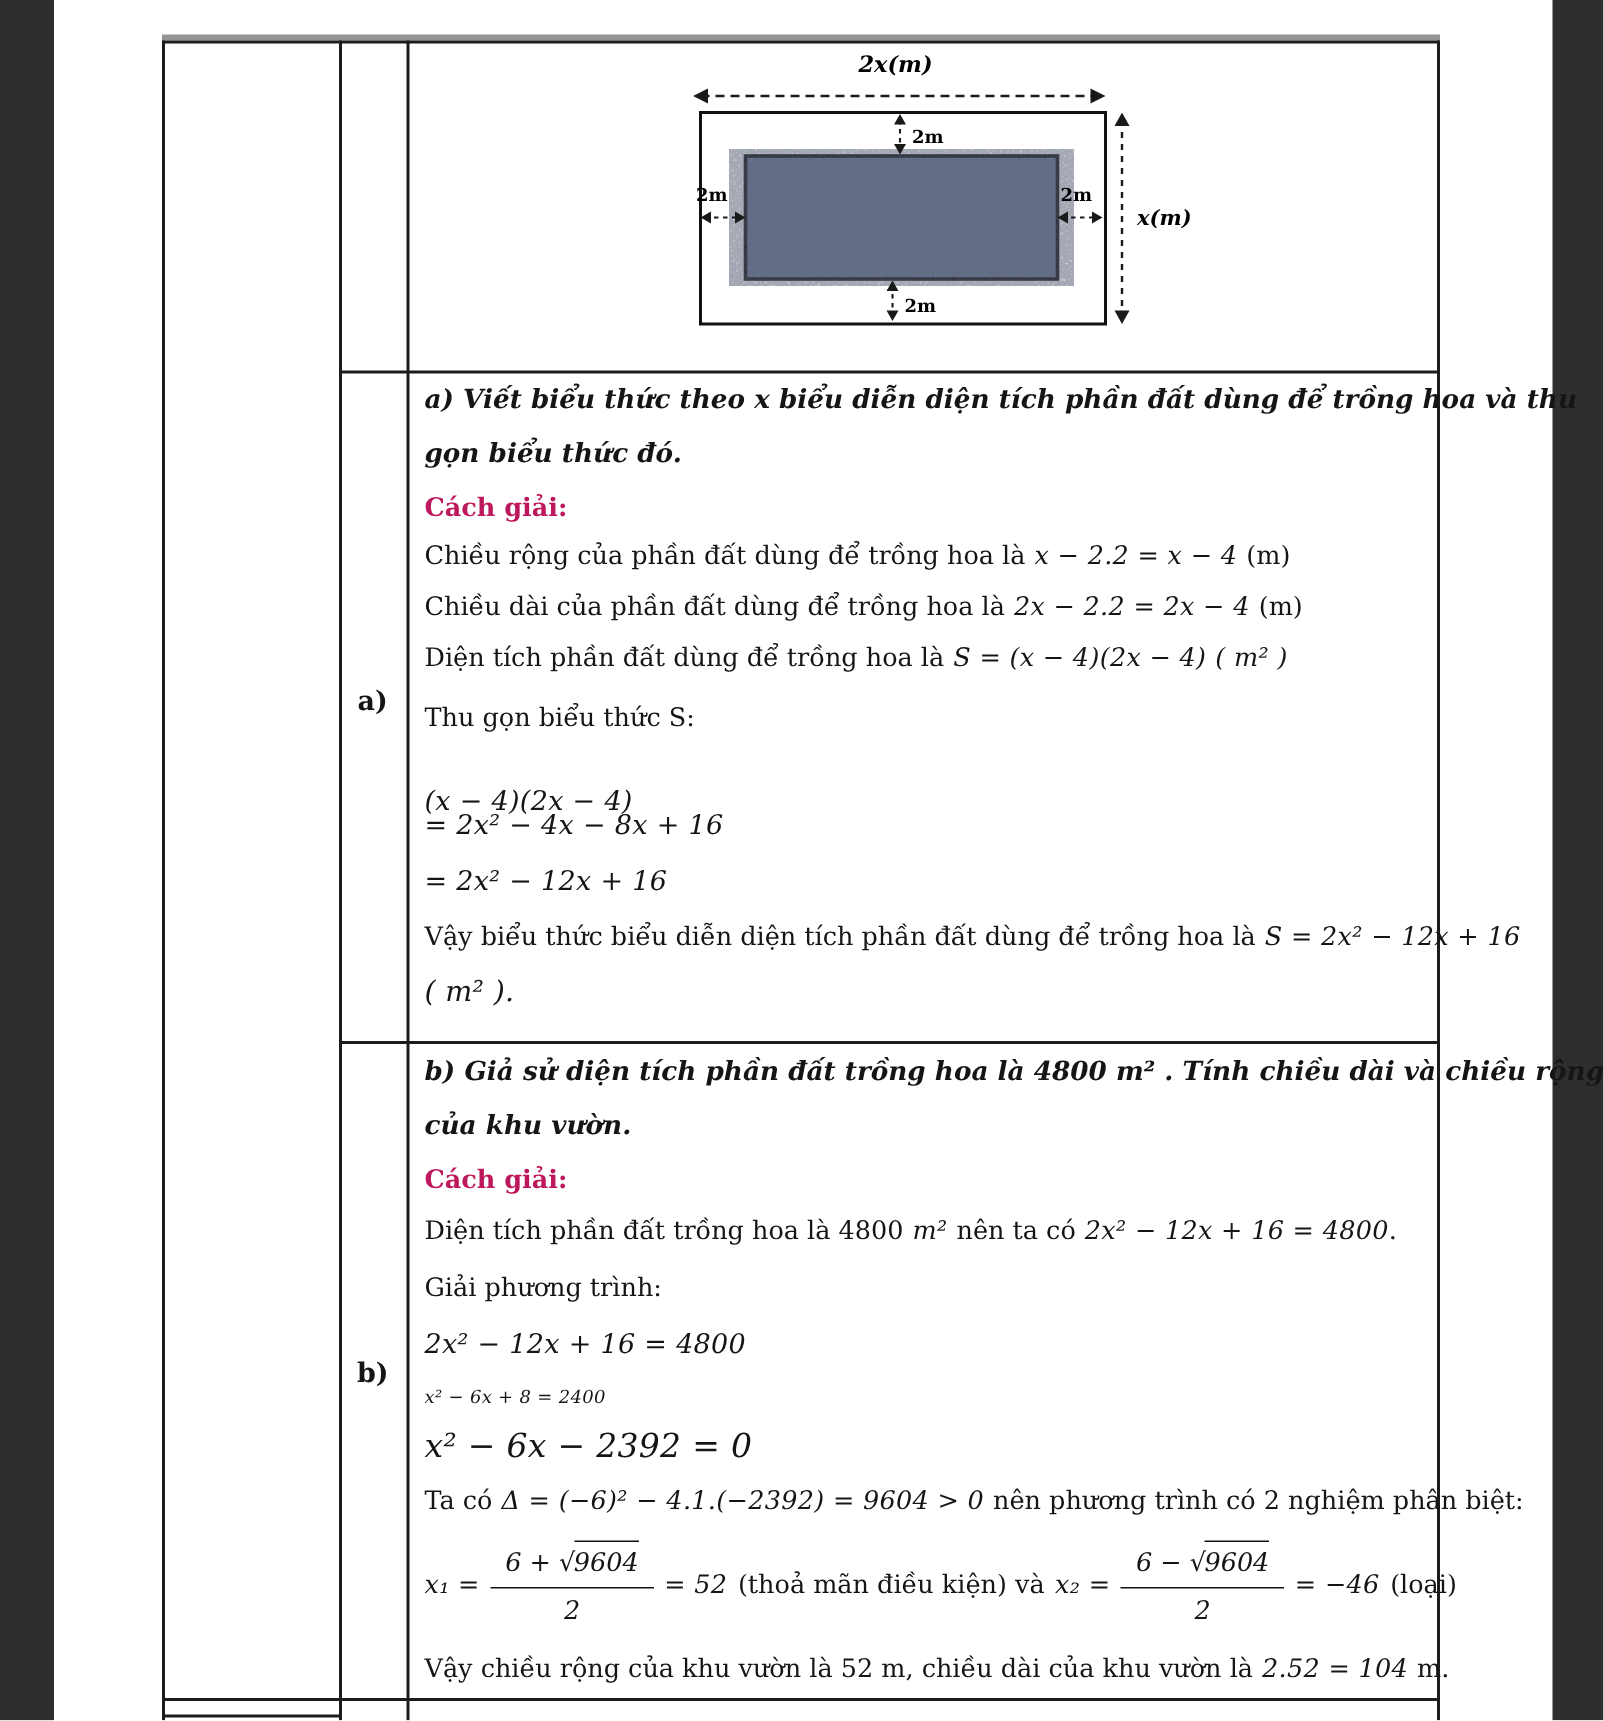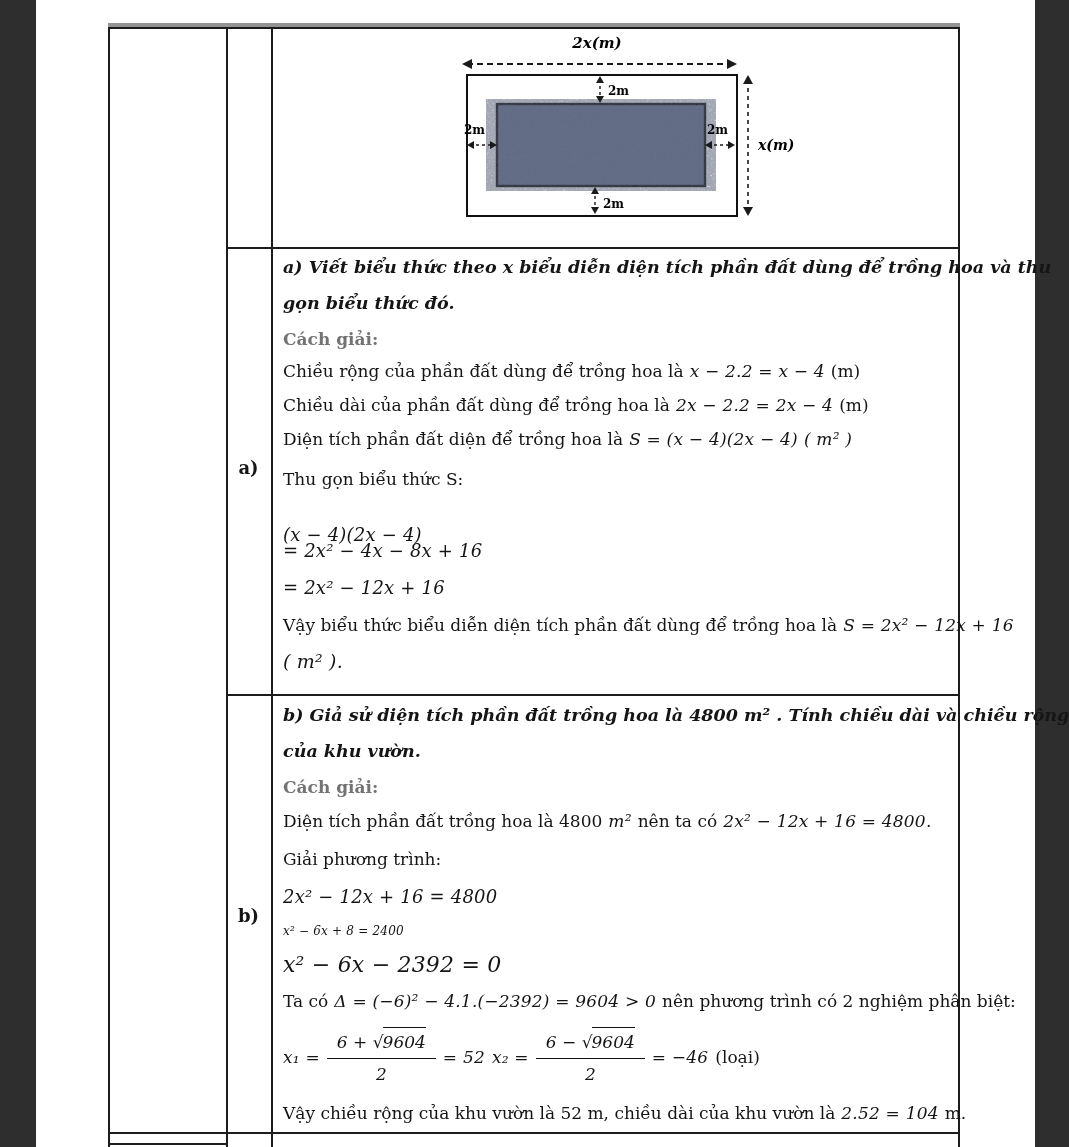--- a/index.html
+++ b/index.html
@@ -6,21 +6,21 @@
   #page{position:relative;width:1069px;height:1147px;background:#ffffff;overflow:hidden;
         font-family:"DejaVu Serif","Liberation Serif",serif;color:#151515;padding-left:17px;}
   .shade{position:absolute;top:0;height:1147px;background:#2e2e2e;}
   .hline,.vline{position:absolute;background:#1c1c1c;}
   .hline{height:2px;}
   .vline{width:2px;}
   .topshadow{position:absolute;background:#949494;height:4px;}
   .line{position:absolute;left:283px;white-space:nowrap;font-size:17px;line-height:26px;}
   .math{font-style:italic;letter-spacing:0.2px;}
   .bolditalic{font-weight:bold;font-style:italic;font-size:17.5px;}
-  .red{color:#737373;font-weight:bold;}
+  .red{color:#be185d;font-weight:bold;}
   .rowlabel{position:absolute;left:226px;width:45px;text-align:center;font-weight:bold;font-size:18px;}
   .gap{display:inline-block;width:6px;}
   .mline{display:flex;align-items:center;gap:7px;}
   .frac{display:inline-flex;flex-direction:column;align-items:center;font-style:italic;}
   .frac .num{display:block;border-bottom:1.6px solid #111;padding:0 10px 3px;}
   .frac .den{display:block;padding-top:2px;}
   .sqrt{white-space:nowrap;}
   .radicand{display:inline-block;border-top:1.5px solid #111;padding-top:1px;margin-left:-1px;}
   svg text{font-family:"DejaVu Serif","Liberation Serif",serif;}
 </style>
@@ -94,21 +94,21 @@
   <div class="line bolditalic" style="top:290px;">gọn biểu thức đó.</div>
   <div class="line red" style="top:326px;">Cách giải:</div>
 
   <div class="line" style="top:358px;">
     <span>Chiều rộng của phần đất dùng để trồng hoa là</span><span class="gap"></span><span class="math">x − 2.2 = x − 4</span><span class="gap"></span><span>(m)</span>
   </div>
   <div class="line" style="top:392px;">
     <span>Chiều dài của phần đất dùng để trồng hoa là</span><span class="gap"></span><span class="math">2x − 2.2 = 2x − 4</span><span class="gap"></span><span>(m)</span>
   </div>
   <div class="line" style="top:426px;">
-    <span>Diện tích phần đất diện để trồng hoa là</span><span class="gap"></span><span class="math">S = (x − 4)(2x − 4)</span><span class="gap"></span><span class="math">( m² )</span>
+    <span>Diện tích phần đất dùng để trồng hoa là</span><span class="gap"></span><span class="math">S = (x − 4)(2x − 4)</span><span class="gap"></span><span class="math">( m² )</span>
   </div>
   <div class="line" style="top:466px;">Thu gọn biểu thức S:</div>
 
   <div class="line math" style="top:522px;font-size:18px;text-align:center;">(x − 4)(2x − 4)</div>
   <div class="line math" style="top:538px;font-size:18px;">= 2x² − 4x − 8x + 16</div>
   <div class="line math" style="top:575px;font-size:18px;">= 2x² − 12x + 16</div>
 
   <div class="line" style="top:612px;">
     <span>Vậy biểu thức biểu diễn diện tích phần đất dùng để trồng hoa là</span><span class="gap"></span><span class="math">S = 2x² − 12x + 16</span>
   </div>
@@ -131,20 +131,21 @@
     <span>Ta có</span><span class="gap"></span><span class="math">Δ = (−6)² − 4.1.(−2392) = 9604 &gt; 0</span><span class="gap"></span><span>nên phương trình có 2 nghiệm phân biệt:</span>
   </div>
 
   <div class="line mline" style="top:1028px;height:58px;">
     <span class="math">x₁ =</span>
     <span class="frac">
       <span class="num"><span>6 +</span>&nbsp;<span class="sqrt"><span>√</span><span class="radicand">9604</span></span></span>
       <span class="den">2</span>
     </span>
     <span class="math">= 52</span>
+    <span>(thoả mãn điều kiện) và</span>
     <span class="math">x₂ =</span>
     <span class="frac">
       <span class="num"><span>6 −</span>&nbsp;<span class="sqrt"><span>√</span><span class="radicand">9604</span></span></span>
       <span class="den">2</span>
     </span>
     <span class="math">= −46</span>
     <span>(loại)</span>
   </div>
 
   <div class="line" style="top:1100px;">

